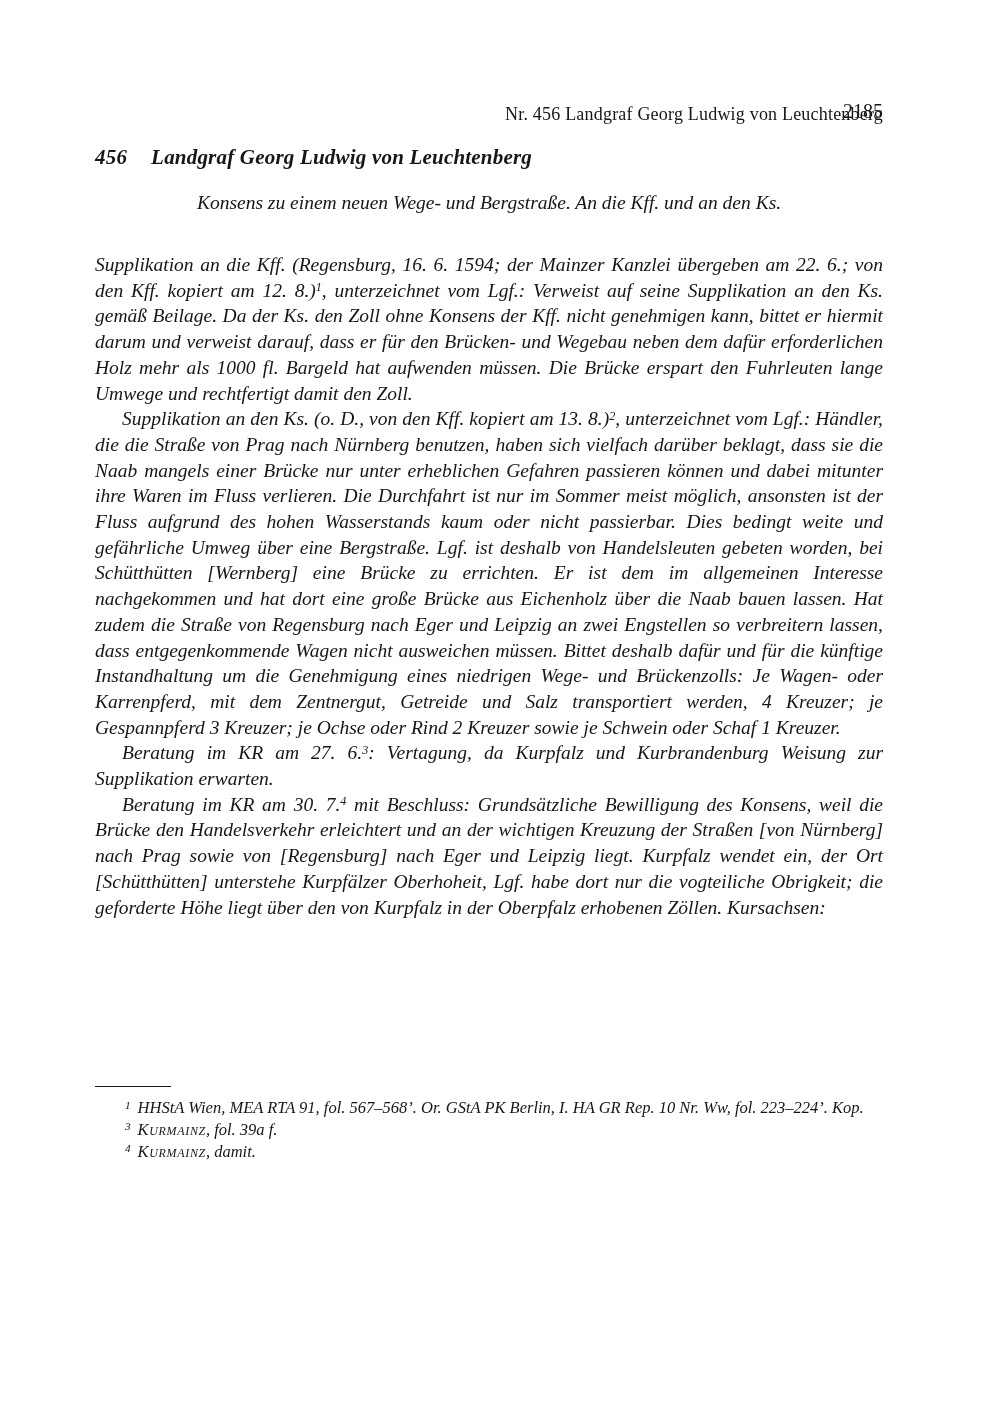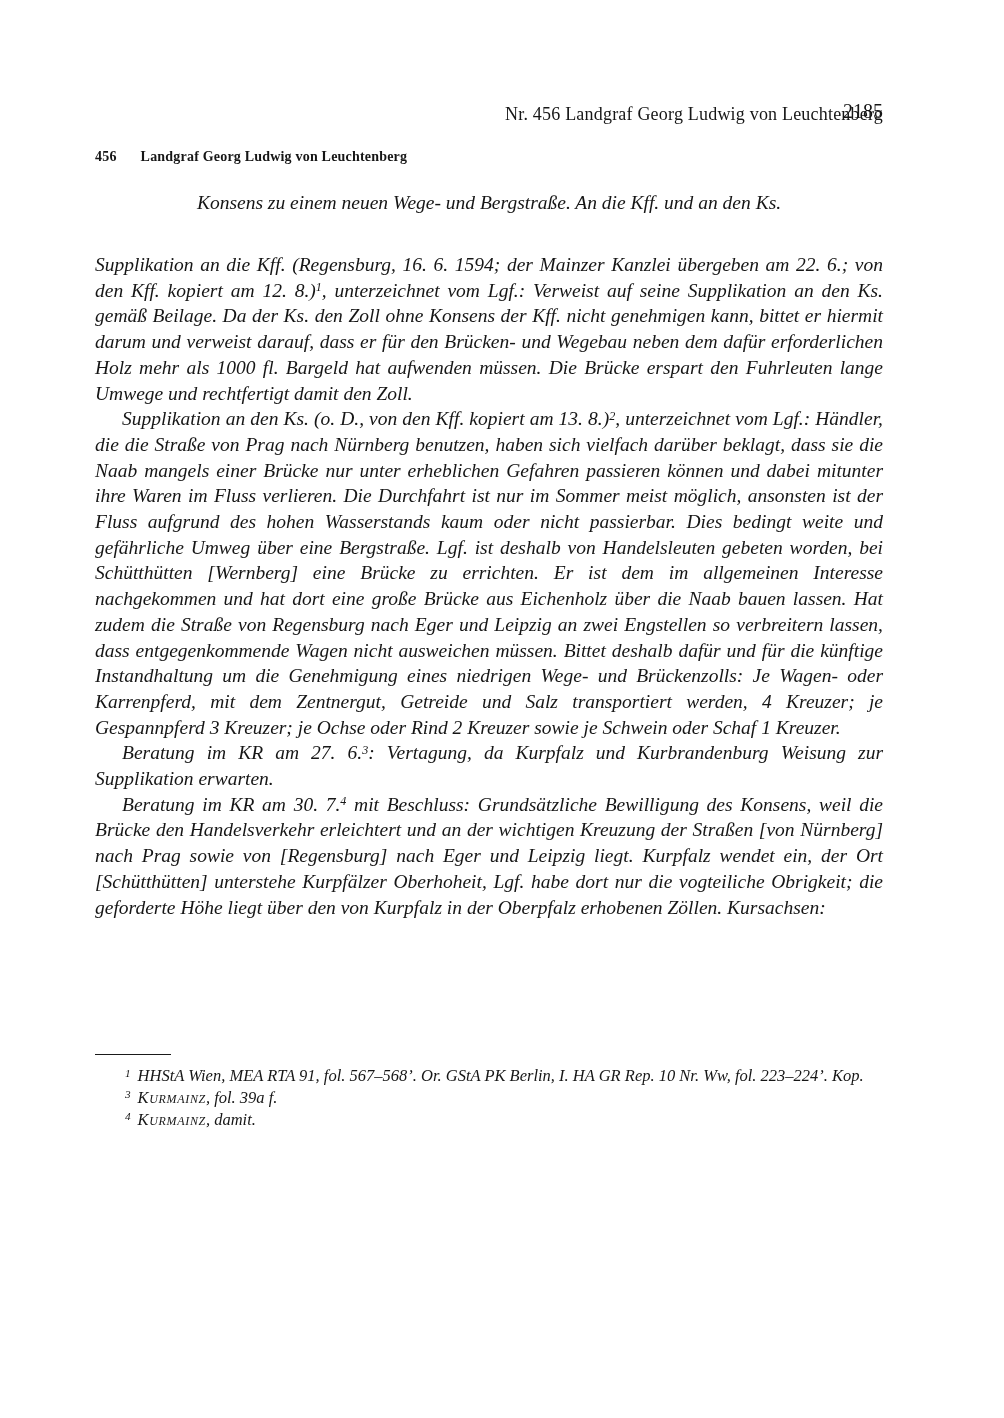--- a/index.html
+++ b/index.html
@@ -28,24 +28,25 @@
   }
   .rh-title { letter-spacing:0.2px; }
   .rh-page {
     position:absolute;
     right:0; top:-3px;
     font-size:20px;
   }
   
   .doc-heading {
     margin:16px 0 0 0;
-    font-size:14px;
+    font-size:21px;
     font-weight:bold;
     line-height:26px;
     letter-spacing:0.2px;
+    font-style:italic;
   }
   .doc-num { display:inline-block; margin-right:24px; }
   
   .subtitle {
     margin:20px 0 16px 0;
     font-style:italic;
     font-size:19.5px;
     line-height:26px;
     text-align:center;
   }
@@ -62,21 +63,21 @@
   sup.fn-ref {
     font-size:0.62em;
     line-height:0;
     vertical-align:baseline;
     position:relative;
     top:-0.45em;
   }
   
   .footnote-area {
     position:absolute;
-    left:95px; top:1054px;
+    left:95px; top:1086px;
     width:788px;
   }
   .footnote-rule {
     width:76px;
     border:none;
     border-top:1.4px solid #1a1a1a;
     margin:0 0 10px 0;
   }
   .footnote {
     margin:0;

